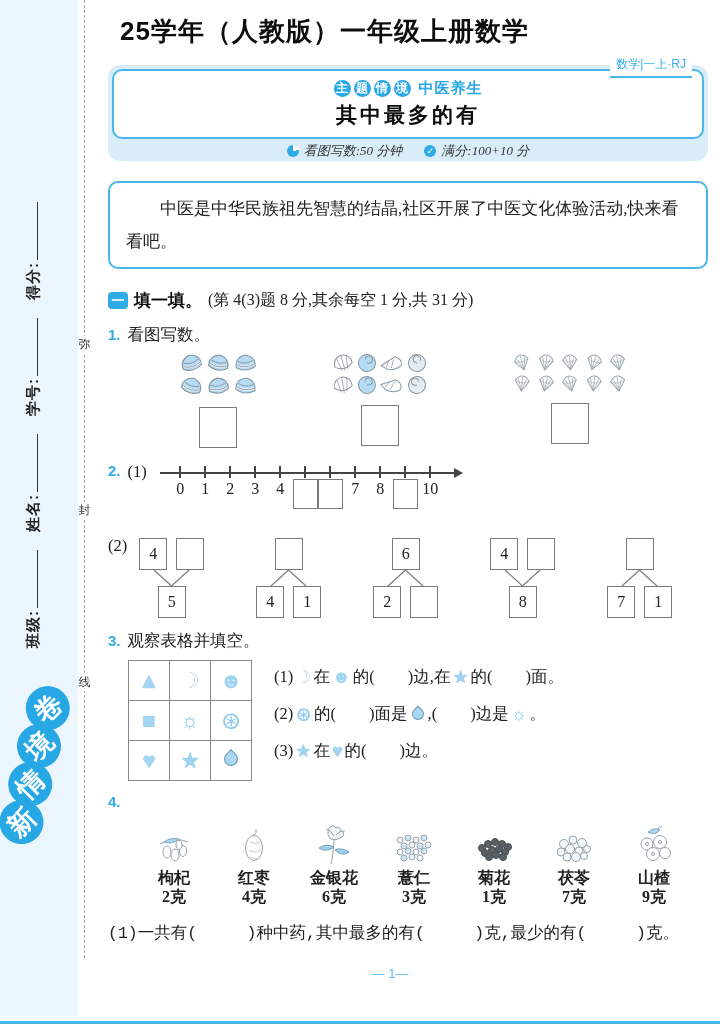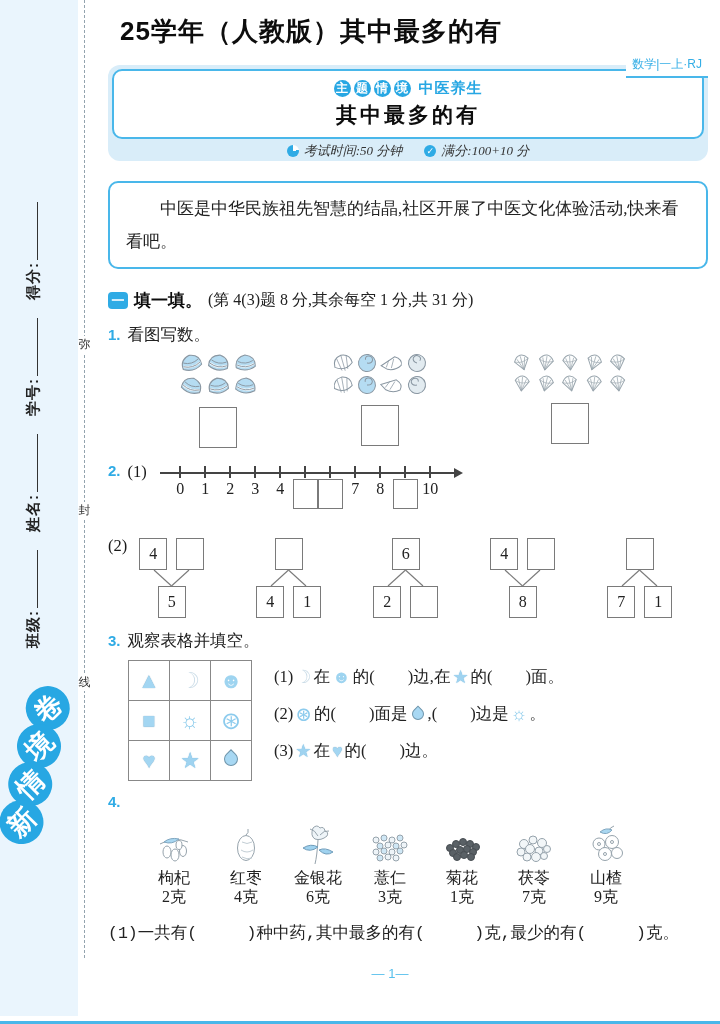--- a/index.html
+++ b/index.html
@@ -19,21 +19,21 @@
   .stamp{position:absolute;left:12px;top:690px;width:48px;transform:rotate(13deg);}
   .stamp-circle{width:44px;height:44px;border-radius:50%;background:#27a7e3;margin-top:-5px;
     display:flex;align-items:center;justify-content:center;}
   .stamp-circle span{color:#fff;font-size:27px;font-weight:bold;transform:rotate(-58deg);
     font-family:"Liberation Serif","DejaVu Serif",serif;}
   .bottom-line{position:absolute;left:0;bottom:0;width:720px;height:3px;background:#49b7ea;}
 
   
   .main{position:absolute;left:108px;top:14px;width:600px;}
   .page-title{font-size:26px;font-weight:bold;color:#0d0d0d;margin-left:12px;letter-spacing:1px;}
-  .corner-tag{position:absolute;right:0;top:42px;color:#35aee6;font-size:12px;
+  .corner-tag{position:absolute;right:16px;top:42px;color:#35aee6;font-size:12px;
     border-bottom:2px solid #49b7ea;padding:0 6px 3px;background:#fff;}
   .header-panel{margin-top:16px;background:#d9edf9;border-radius:12px;padding:4px 4px 0;height:96px;box-sizing:border-box;}
   .header-box{background:#fff;border:2px solid #49b7ea;border-radius:10px;height:66px;
     display:flex;flex-direction:column;align-items:center;justify-content:center;gap:3px;}
   .badge-row{display:flex;align-items:center;gap:3px;}
   .badge-circle{width:17px;height:17px;border-radius:50%;background:#27a7e3;color:#fff;
     font-size:12px;font-weight:bold;display:inline-flex;align-items:center;justify-content:center;}
   .theme-label{color:#27a7e3;font-weight:bold;font-size:15px;margin-left:5px;letter-spacing:1px;}
   .exam-title{font-size:21px;font-weight:bold;letter-spacing:3px;color:#0d0d0d;}
   .exam-info{height:24px;display:flex;align-items:center;justify-content:center;gap:22px;
@@ -105,21 +105,21 @@
   .s-flower{color:#8ccbed;font-size:24px;}
   .s-flower.inline{font-size:20px;}
   .drop-shape{display:inline-block;width:12px;height:12px;background:#a8d8f3;border:1px solid #6f95ab;
     border-radius:0 50% 50% 50%;transform:rotate(45deg);}
   .drop-shape.inline{width:10px;height:10px;margin:0 4px;}
   .q3-subs{display:flex;flex-direction:column;gap:15px;margin-top:6px;
     font-family:"Liberation Serif","DejaVu Serif",serif;font-size:16.5px;color:#222;}
   .q3-sub{display:flex;align-items:center;}
 
   
-  .med-row{display:flex;gap:16px;margin:12px 0 0 38px;}
+  .med-row{display:flex;gap:24px;margin:12px 0 0 38px;font-weight:bold;}
   .med-item{width:56px;display:flex;flex-direction:column;align-items:center;}
   .med-icon{height:46px;display:flex;align-items:flex-end;justify-content:center;line-height:0;}
   .med-name,.med-weight{font-family:"Liberation Serif","DejaVu Serif",serif;font-size:16px;color:#222;line-height:19px;}
   .q4-sub{margin-top:16px;font-family:Liberation Mono, monospace;font-size:16.5px;color:#222;}
 
   .page-num{position:absolute;left:0;top:966px;width:780px;text-align:center;color:#56bfec;font-size:13px;}
 </style>
 </head>
 <body>
 
@@ -140,40 +140,40 @@
     </div>
     <div class="stamp-circle">
       <span>情</span>
     </div>
     <div class="stamp-circle">
       <span>新</span>
     </div>
   </div>
 
 <div class="main">
-  <div class="page-title">25学年（人教版）其中最多的有</div>
+  <div class="page-title">25学年（人教版）一年级上册数学</div>
   <div class="corner-tag">数学|一上·RJ</div>
 
   <div class="header-panel">
     <div class="header-box">
       <div class="badge-row">
         <span id="badge-circles" style="display:inline-flex;gap:3px;">
             <span class="badge-circle">主</span>
             <span class="badge-circle">题</span>
             <span class="badge-circle">情</span>
             <span class="badge-circle">境</span>
           </span>
         <span class="theme-label">中医养生</span>
       </div>
       <div class="exam-title">其中最多的有</div>
     </div>
     <div class="exam-info">
       <span class="info-item">
         <span class="clock-icon"></span>
-        <span>考试时间:50 分钟</span>
+        <span>看图写数:50 分钟</span>
       </span>
       <span class="info-item">
         <span class="check-icon"></span>
         <span>满分:100+10 分</span>
       </span>
     </div>
   </div>
 
   <div class="intro-box">
     <p>中医是中华民族祖先智慧的结晶,社区开展了中医文化体验活动,快来看看吧。</p>

